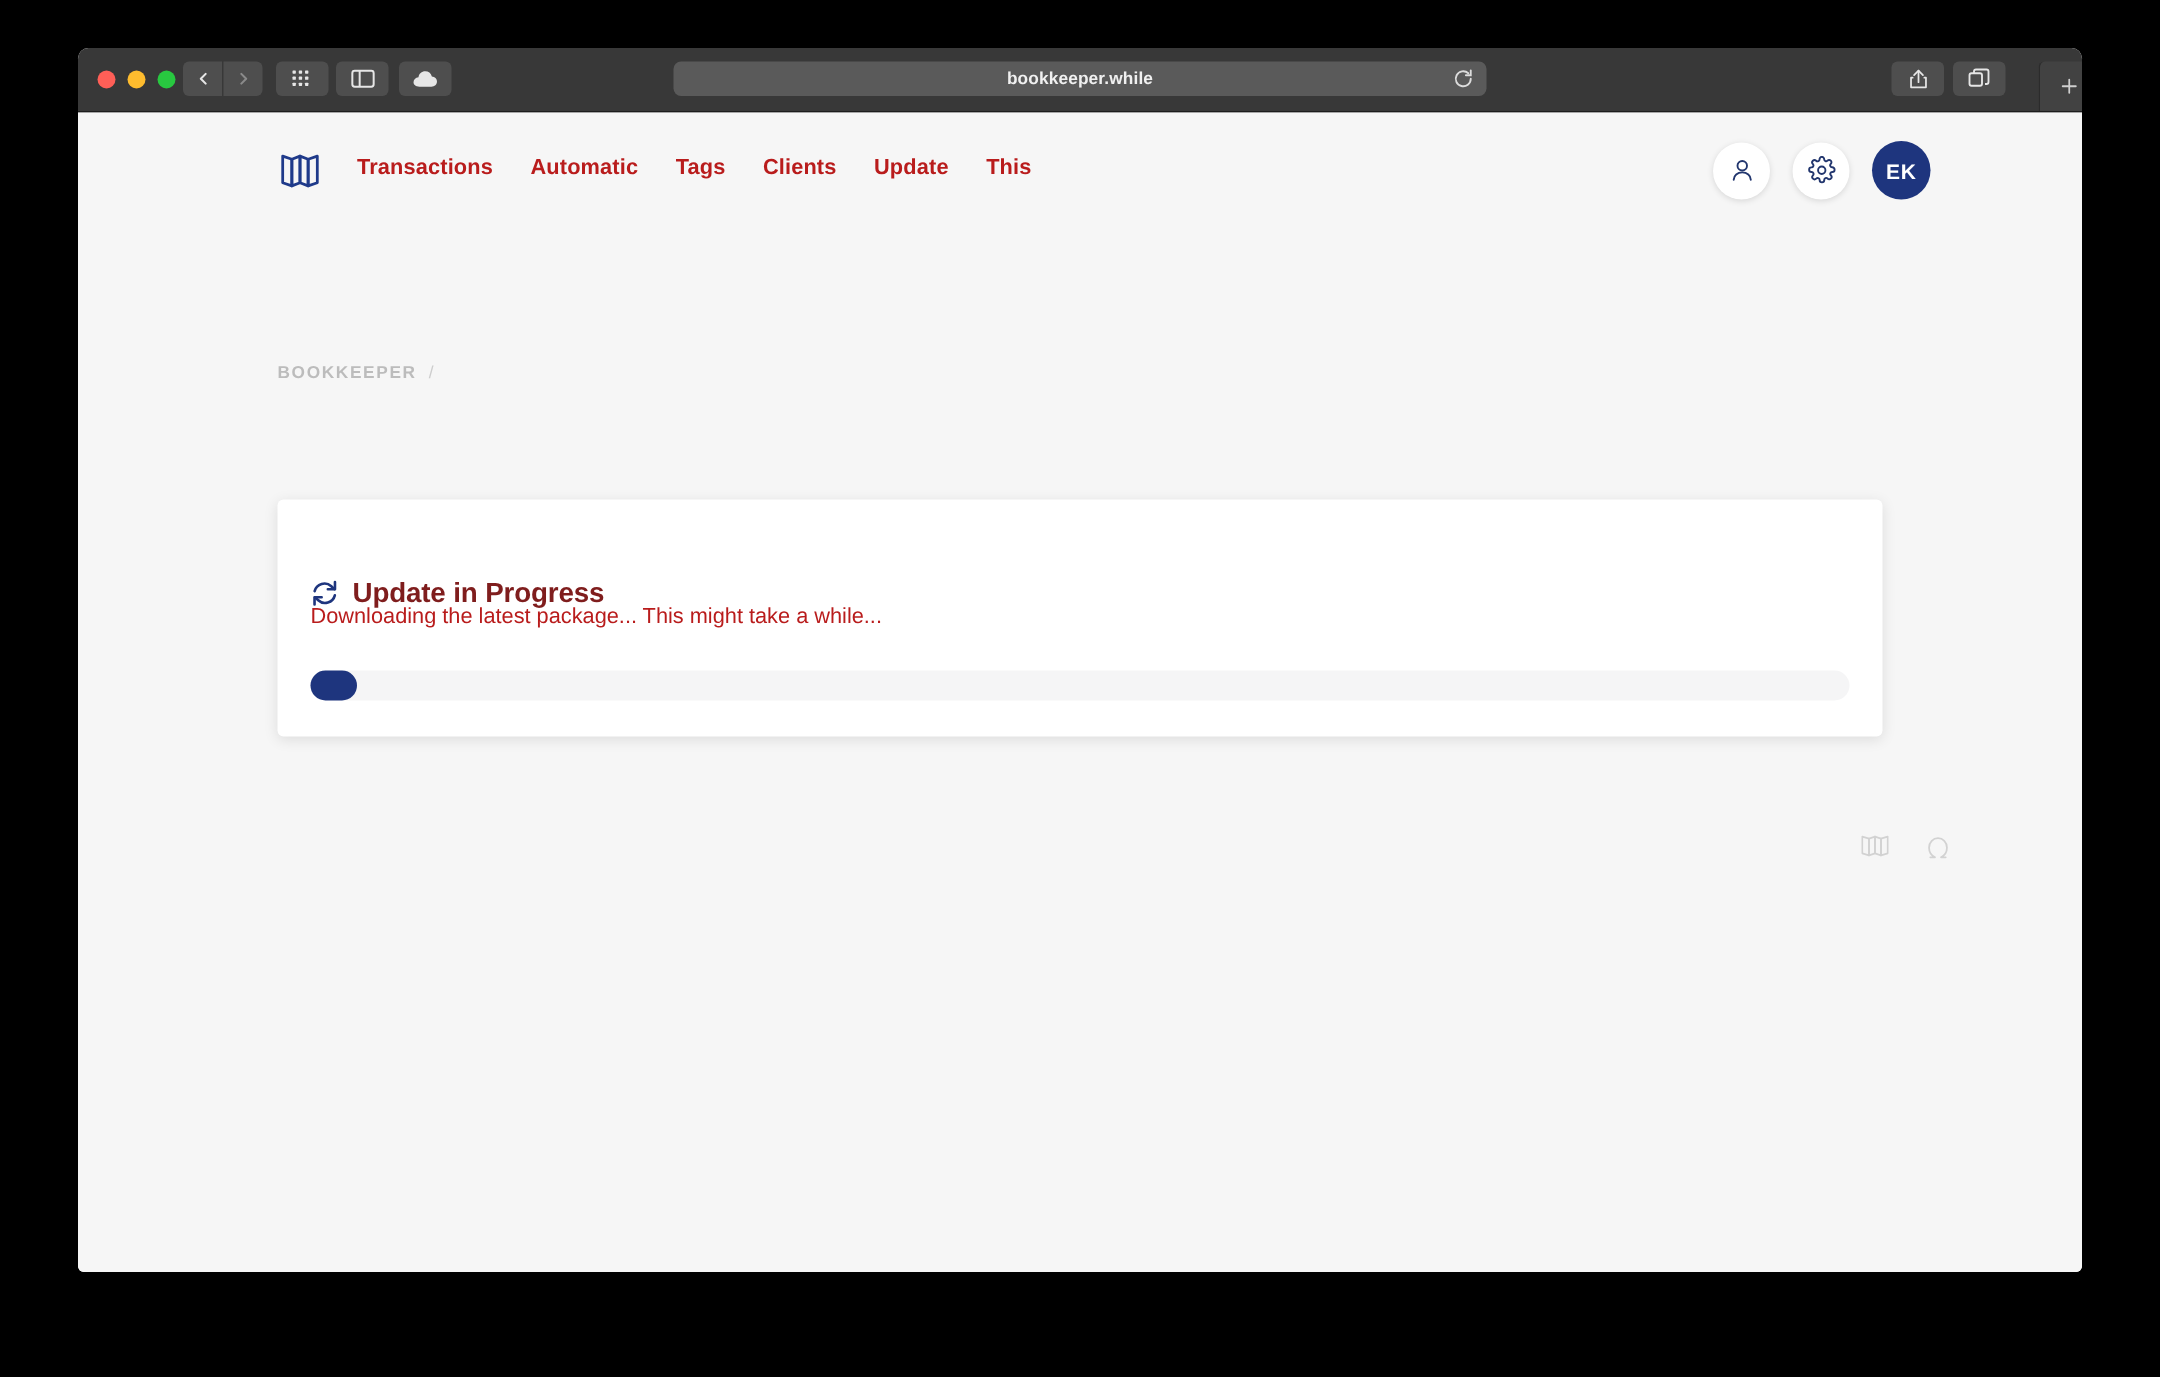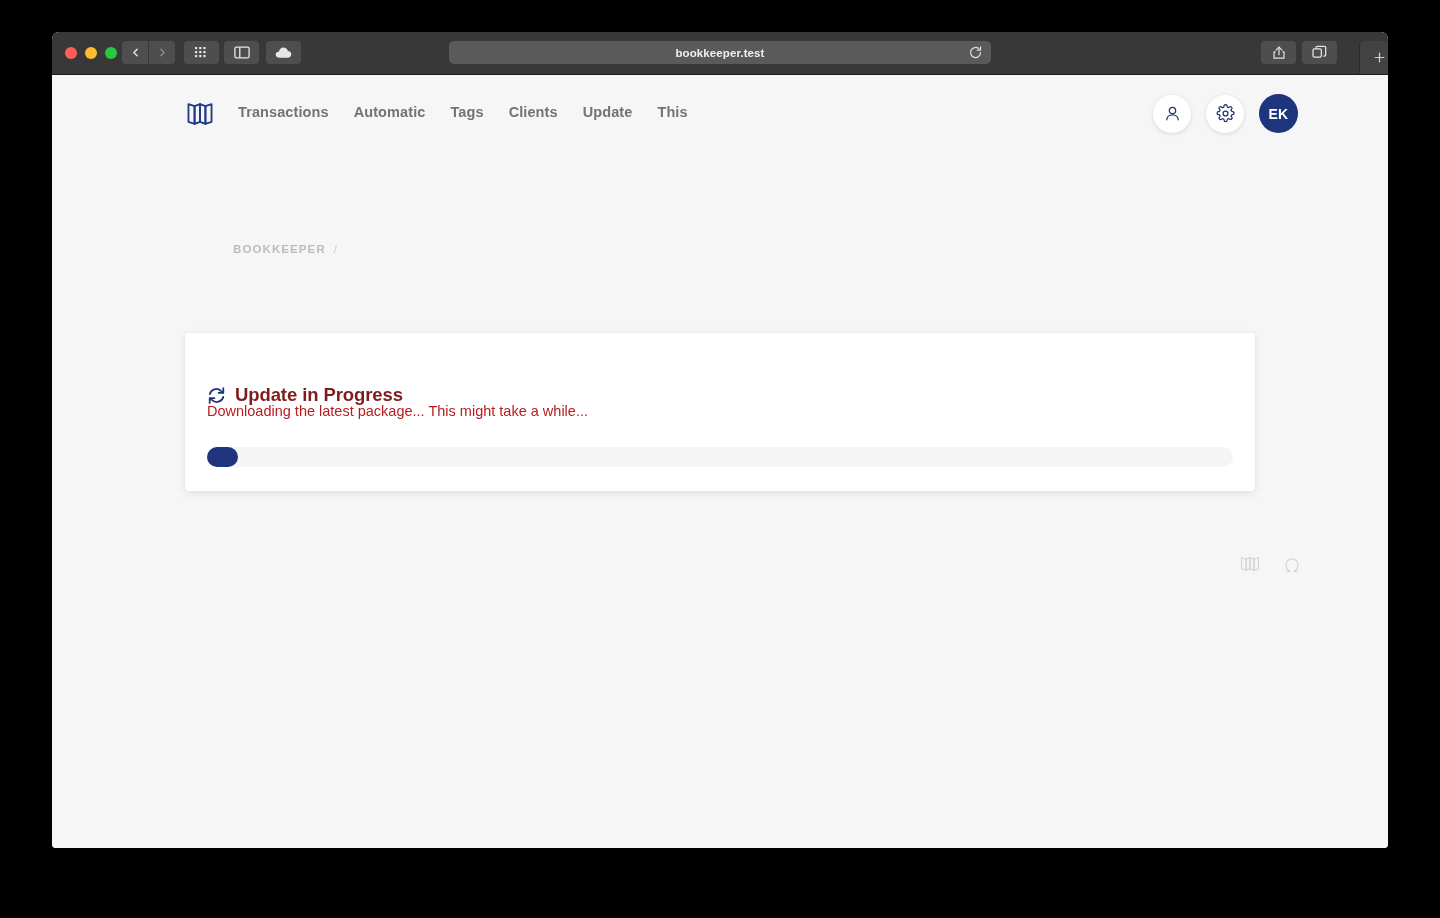--- a/index.html
+++ b/index.html
@@ -136,29 +136,29 @@
   .mainnav {
     position: absolute;
     left: 186px;
     top: 29px;
     display: flex;
     gap: 25px;
   }
   .mainnav a {
     font-size: 14.5px;
     font-weight: bold;
-    color: #737373;
+    color: #b91c1c;
     text-decoration: none;
     letter-spacing: 0.1px;
     white-space: nowrap;
   }
 
   .appbar-actions {
     position: absolute;
-    right: 90px;
+    right: 101px;
     top: 19px;
     display: flex;
     align-items: center;
     gap: 15px;
   }
   .round-btn {
     width: 38px;
     height: 38px;
     border-radius: 50%;
     background: #ffffff;
@@ -188,21 +188,20 @@
     top: 168px;
   }
   .breadcrumb {
     display: flex;
     align-items: center;
     gap: 8px;
     font-size: 11.5px;
     font-weight: bold;
     letter-spacing: 1.1px;
     color: #bcbcbc;
-    margin-left: 48px;
   }
   .breadcrumb .sep { color: #cdcdcd; font-weight: normal; }
   .page-title {
     margin-top: 9px;
     font-size: 31px;
     font-weight: bold;
     color: #232326;
     letter-spacing: -0.4px;
   }
 
@@ -318,21 +317,21 @@
 
     <div class="tb-group cloud-btn">
       <div class="tb-btn wide">
         <svg width="17" height="12" viewBox="0 0 20 14" fill="currentColor">
           <path d="M5.4 12.6h9.4c2.6 0 4.4-1.7 4.4-4 0-2.2-1.7-3.8-4-3.9C14.5 2.1 12.5.6 10 .6 7.2.6 5 2.6 4.7 5.3 2.3 5.6.8 7.2.8 9.2c0 2 1.8 3.4 4.6 3.4z"></path>
         </svg>
       </div>
     </div>
 
     <div class="urlbar">
-      <span class="url-text">bookkeeper.test</span>
+      <span class="url-text">bookkeeper.while</span>
       <span class="reload-btn">
         <svg width="15" height="15" viewBox="0 0 24 24" fill="none" stroke="currentColor" stroke-width="2" stroke-linecap="round">
           <path d="M20 12a8 8 0 1 1-2.6-5.9"></path>
           <polyline points="20 3 20 8.2 14.8 8.2"></polyline>
         </svg>
       </span>
     </div>
 
     <div class="tb-group share-btn">
       <div class="tb-btn wide">

